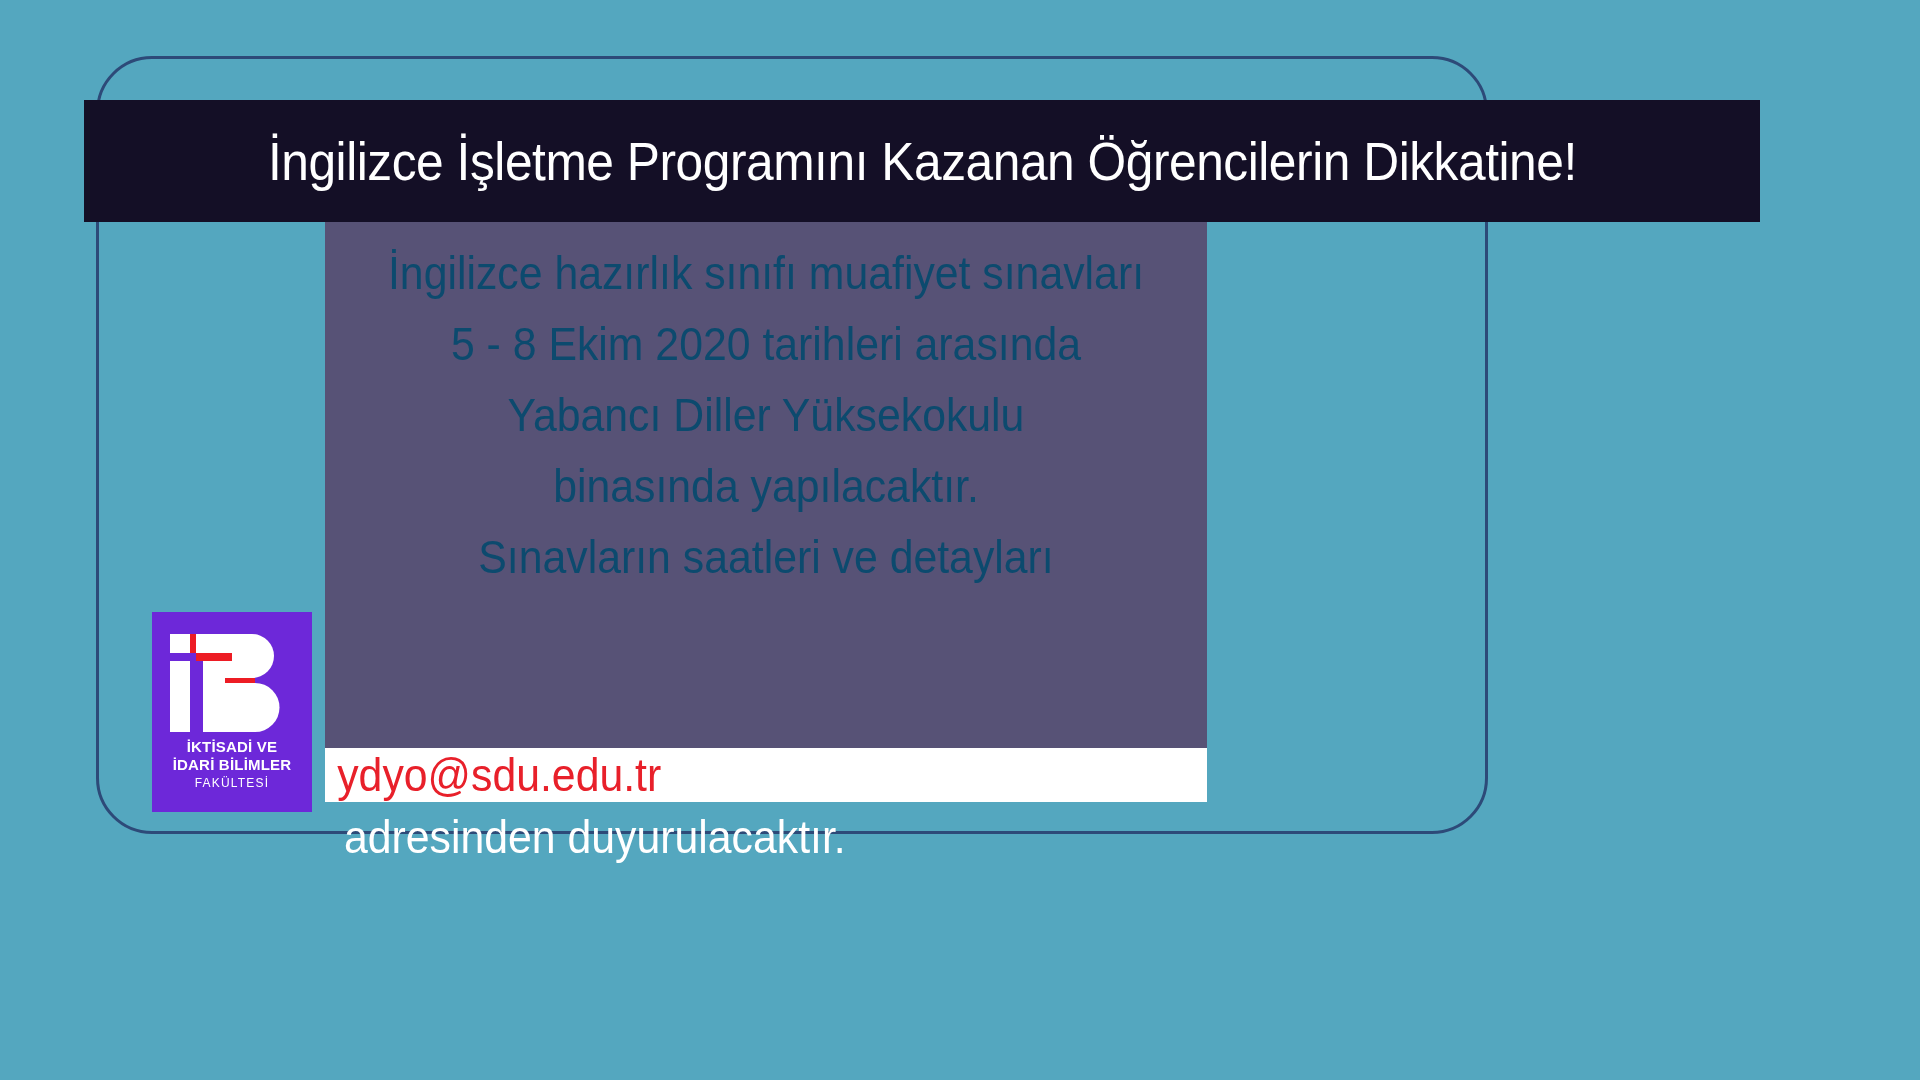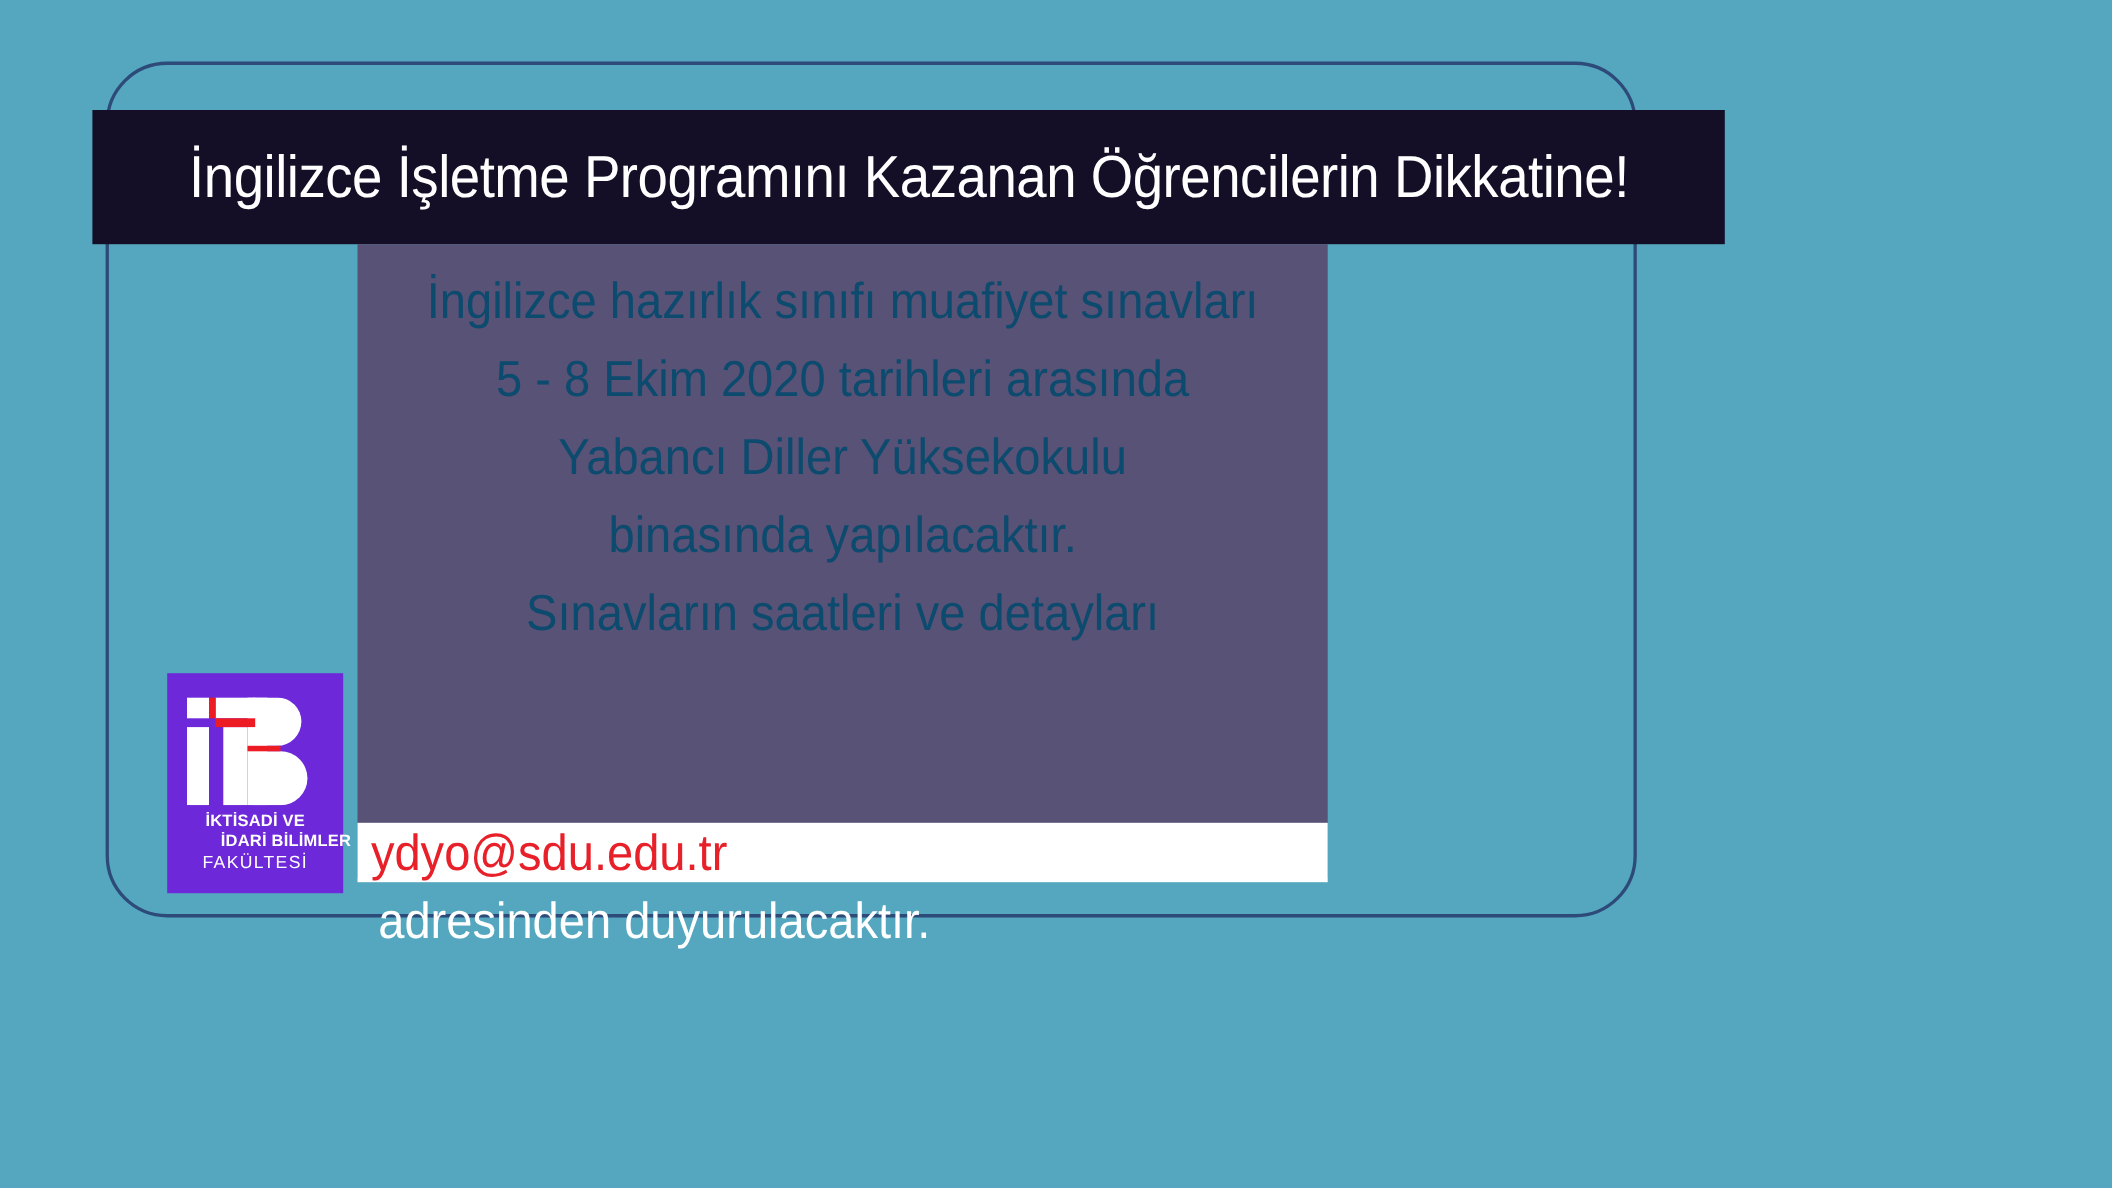--- a/index.html
+++ b/index.html
@@ -28,21 +28,21 @@
     width: 1392px; height: 778px;
     border: 3px solid #2d4a78;
     border-radius: 56px;
     box-sizing: border-box;
     background: transparent;
   }
   
   .titlebar {
     position: absolute;
     left: 84px; top: 100px;
-    width: 1484px; height: 122px;
+    width: 1676px; height: 122px;
     background: #140f26;
     display: flex;
     align-items: center;
     justify-content: center;
   }
   .titlebar .title-text {
     color: #ffffff;
     font-family: "Liberation Sans Narrow", "Liberation Sans", sans-serif;
     font-size: 54px;
     font-weight: 400;
@@ -121,22 +121,22 @@
   .logo-mark svg { display: block; width: 124px; height: 98px; }
   .logo-l1, .logo-l2, .logo-l3 {
     position: absolute;
     left: 0; width: 160px;
     text-align: center;
     color: #ffffff;
     font-family: "Liberation Sans", sans-serif;
     white-space: nowrap;
   }
   .logo-l1 { top: 126px; font-size: 15px; font-weight: bold; letter-spacing: 0.2px; }
-  .logo-l2 { top: 144px; font-size: 15px; font-weight: bold; letter-spacing: 0.2px; margin-left: 28px; }
-  .logo-l3 { top: 164px; font-size: 16px; font-weight: 400; letter-spacing: 1.2px; }
+  .logo-l2 { top: 144px; font-size: 15px; font-weight: bold; letter-spacing: 0.2px; }
+  .logo-l3 { top: 164px; font-size: 12px; font-weight: 400; letter-spacing: 1.2px; }
 </style>
 </head>
 <body>
 
 <div id="stage">
 
   <div class="bg"></div>
 
   <div class="frame"></div>
 

